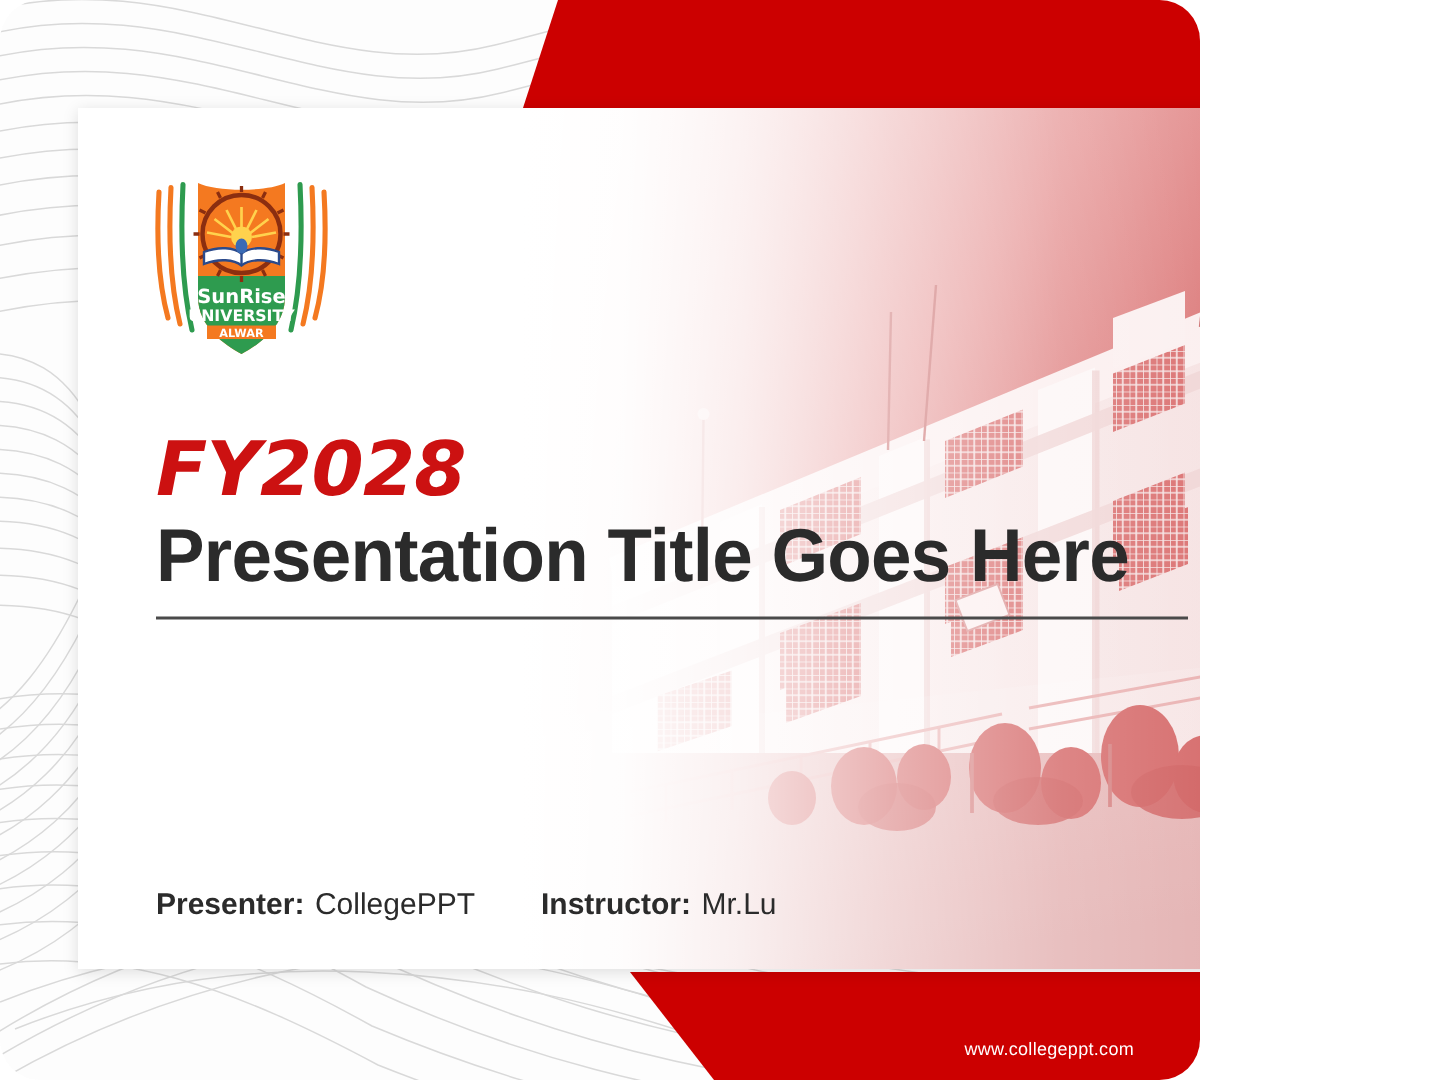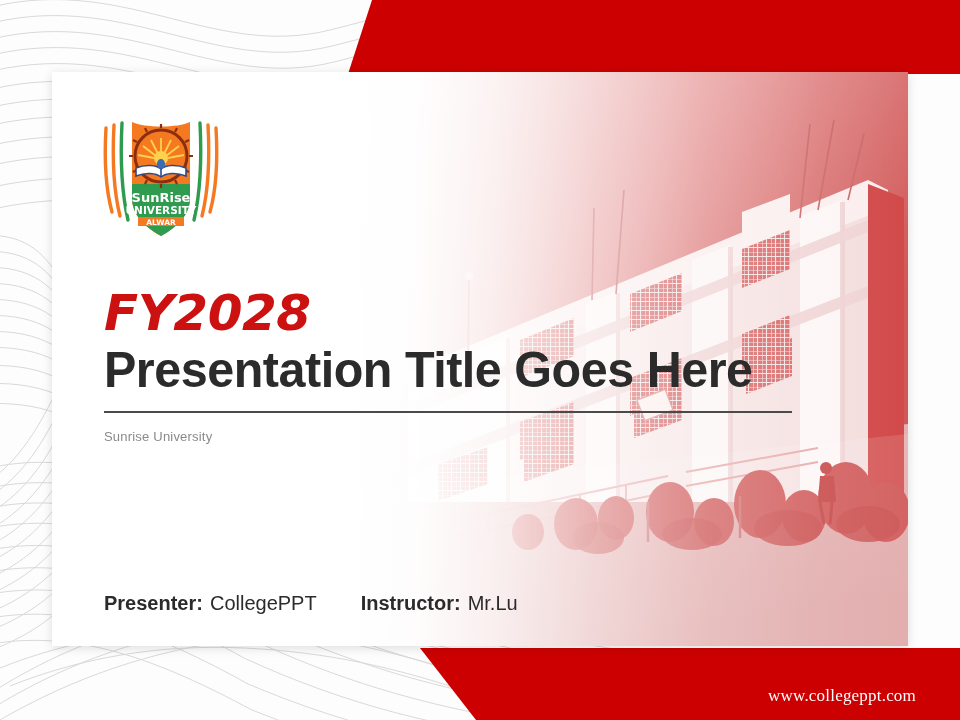--- a/index.html
+++ b/index.html
@@ -7,24 +7,25 @@
     margin: 0;
     padding: 0;
     background: #ffffff;
   }
   body {
     font-family: "Liberation Sans", sans-serif;
   }
 
   #slide {
     position: relative;
-    width: 960px;
+    width: 800px;
     height: 720px;
     overflow: hidden;
     background: #fdfdfd;
+    border-radius: 27px;
   }
 
   
   .bg-waves {
     position: absolute;
     inset: 0;
     width: 960px;
     height: 720px;
     z-index: 0;
   }
@@ -156,23 +157,23 @@
   }
   .pr-gap { width: 44px; }
 
   
   .footer-url {
     position: absolute;
     right: 44px;
     bottom: 14px;
     z-index: 7;
     color: #ffffff;
-    font-size: 17px;
+    font-size: 12px;
     letter-spacing: 0.2px;
-    font-family: Liberation Serif, serif;
+    font-family: Liberation Sans, sans-serif;
   }
 </style>
 </head>
 <body>
 
 <div id="slide">
 
   <svg class="bg-waves" viewBox="0 0 960 720" preserveAspectRatio="none">
     <rect x="0" y="0" width="960" height="720" fill="#fdfdfd"></rect>
     <g fill="none" stroke="#d9d9d9" stroke-width="1">
@@ -392,21 +393,20 @@
     <text x="65" y="90" text-anchor="middle" font-family="DejaVu Sans, sans-serif" font-size="13" font-weight="700" fill="#ffffff">SunRise</text>
     <text x="65" y="102" text-anchor="middle" font-family="DejaVu Sans, sans-serif" font-size="10.5" font-weight="700" fill="#ffffff">UNIVERSITY</text>
     <rect x="42" y="105" width="46" height="9" fill="#F47920"></rect>
     <text x="65" y="112.5" text-anchor="middle" font-family="DejaVu Sans, sans-serif" font-size="7.5" font-weight="700" fill="#ffffff">ALWAR</text>
   </svg>
 
   <div class="text-block">
     <div class="fy">FY2028</div>
     <div class="main-title">Presentation Title Goes Here</div>
     <div class="divider"></div>
-    <div class="subtitle">Sunrise University</div>
   </div>
 
   <div class="presenter-row">
     <span class="pr-label">Presenter:</span>
     <span class="pr-value">CollegePPT</span>
     <span class="pr-gap"></span>
     <span class="pr-label">Instructor:</span>
     <span class="pr-value">Mr.Lu</span>
   </div>
 

